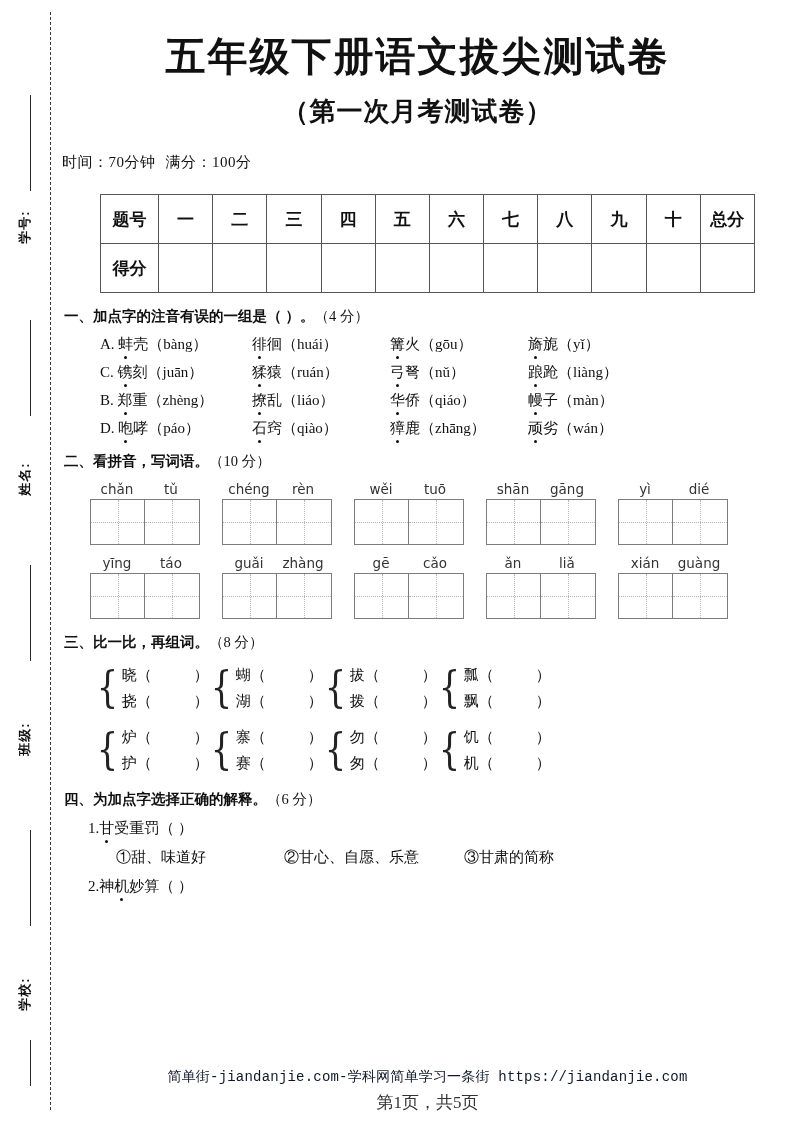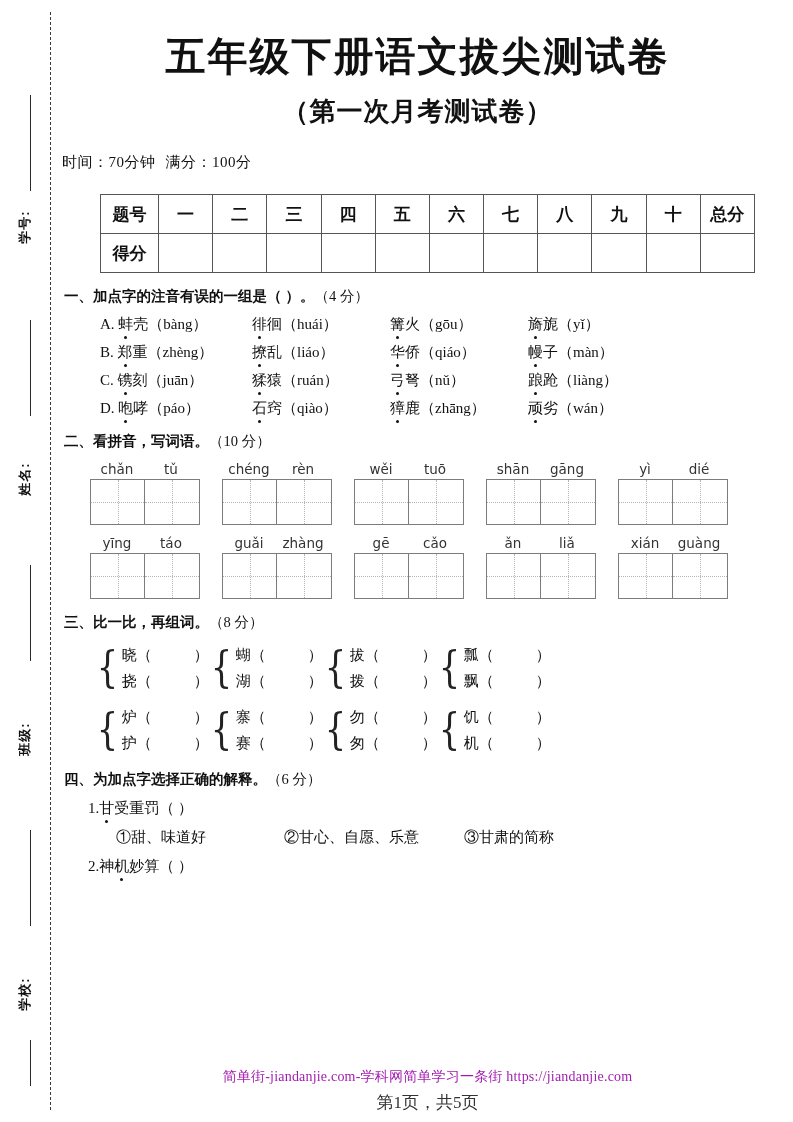--- a/index.html
+++ b/index.html
@@ -99,21 +99,21 @@
 
   
   .score-table {
     margin: 4px auto 0 auto;
     border-collapse: collapse;
     width: 655px;
     table-layout: fixed;
   }
   .score-table td {
     border: 1px solid #555555;
-    height: 39px;
+    height: 49px;
     text-align: center;
     vertical-align: middle;
     font-size: 17px;
     font-weight: bold;
     font-family: Liberation Mono, monospace;
   }
   .score-table td.hdr-cell { width: 58px; }
 
   
   .section { margin: 0 22px 0 2px; }
@@ -242,23 +242,23 @@
   .q4-opts .o2 { width: 180px; }
 
   
   .footer {
     position: absolute;
     left: 0; right: 0;
     bottom: 16px;
     text-align: center;
   }
   .watermark {
-    font-family: Liberation Serif, serif;
+    font-family: Liberation Mono, monospace;
     font-size: 14px;
-    color: #a21caf;
+    color: #0f172a;
     letter-spacing: 0.2px;
   }
   .pageno {
     margin-top: 5px;
     font-size: 17px;
     color: #333;
     font-family: "Liberation Serif", "DejaVu Serif", serif;
   }
 </style>
 </head>
@@ -326,30 +326,30 @@
       <span>一、</span><span>加点字的注音有误的一组是（      ）。</span><span class="score">（4 分）</span>
     </div>
     <div id="q1-options">
         <div class="q1-row">
           <div class="opt first"><span>A. </span><span class="dotted-char">蚌</span><span>壳（bàng）</span></div>
           <div class="opt"><span class="dotted-char">徘</span><span>徊（huái）</span></div>
           <div class="opt"><span class="dotted-char">篝</span><span>火（gōu）</span></div>
           <div class="opt"><span class="dotted-char">旖</span><span>旎（yǐ）</span></div>
         </div>
         <div class="q1-row">
+          <div class="opt first"><span>C. </span><span class="dotted-char">镌</span><span>刻（juān）</span></div>
+          <div class="opt"><span class="dotted-char">猱</span><span>猿（ruán）</span></div>
+          <div class="opt"><span class="dotted-char">弓</span><span>弩（nǔ）</span></div>
+          <div class="opt"><span class="dotted-char">踉</span><span>跄（liàng）</span></div>
+        </div>
+        <div class="q1-row">
           <div class="opt first"><span>B. </span><span class="dotted-char">郑</span><span>重（zhèng）</span></div>
           <div class="opt"><span class="dotted-char">撩</span><span>乱（liáo）</span></div>
           <div class="opt"><span class="dotted-char">华</span><span>侨（qiáo）</span></div>
           <div class="opt"><span class="dotted-char">幔</span><span>子（màn）</span></div>
-        </div>
-        <div class="q1-row">
-          <div class="opt first"><span>C. </span><span class="dotted-char">镌</span><span>刻（juān）</span></div>
-          <div class="opt"><span class="dotted-char">猱</span><span>猿（ruán）</span></div>
-          <div class="opt"><span class="dotted-char">弓</span><span>弩（nǔ）</span></div>
-          <div class="opt"><span class="dotted-char">踉</span><span>跄（liàng）</span></div>
         </div>
         <div class="q1-row">
           <div class="opt first"><span>D. </span><span class="dotted-char">咆</span><span>哮（páo）</span></div>
           <div class="opt"><span class="dotted-char">石</span><span>窍（qiào）</span></div>
           <div class="opt"><span class="dotted-char">獐</span><span>鹿（zhāng）</span></div>
           <div class="opt"><span class="dotted-char">顽</span><span>劣（wán）</span></div>
         </div>
       </div>
   </div>
 

